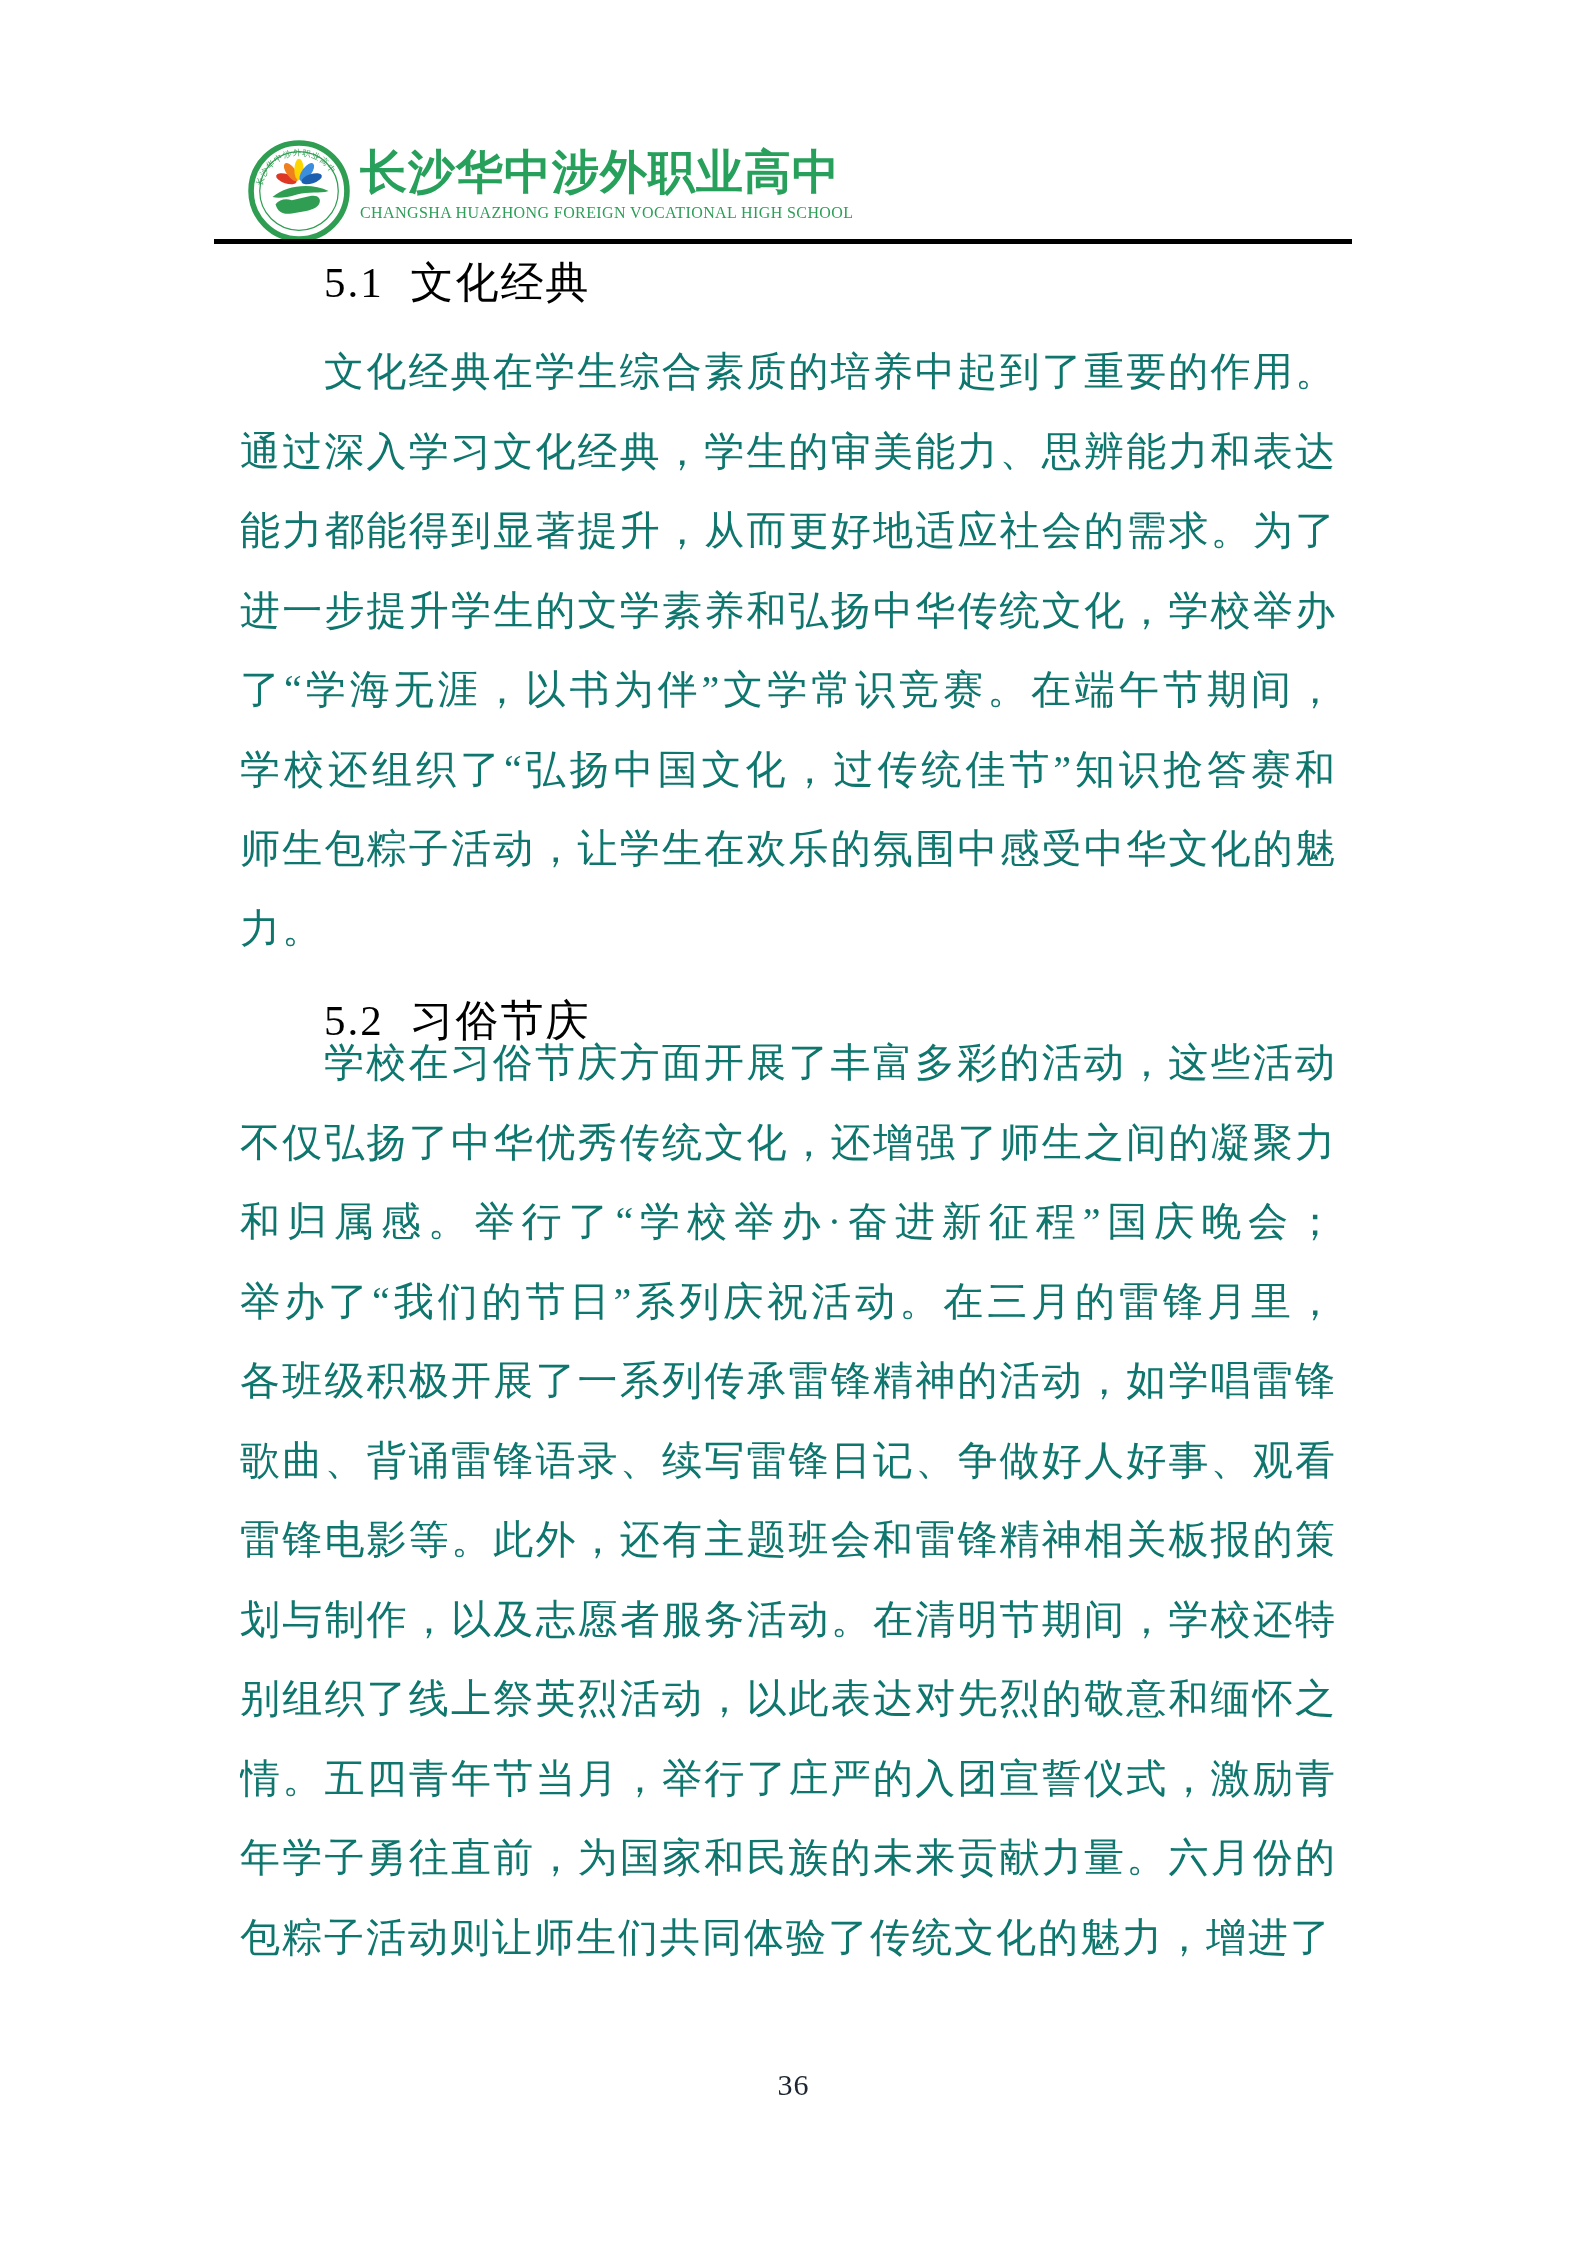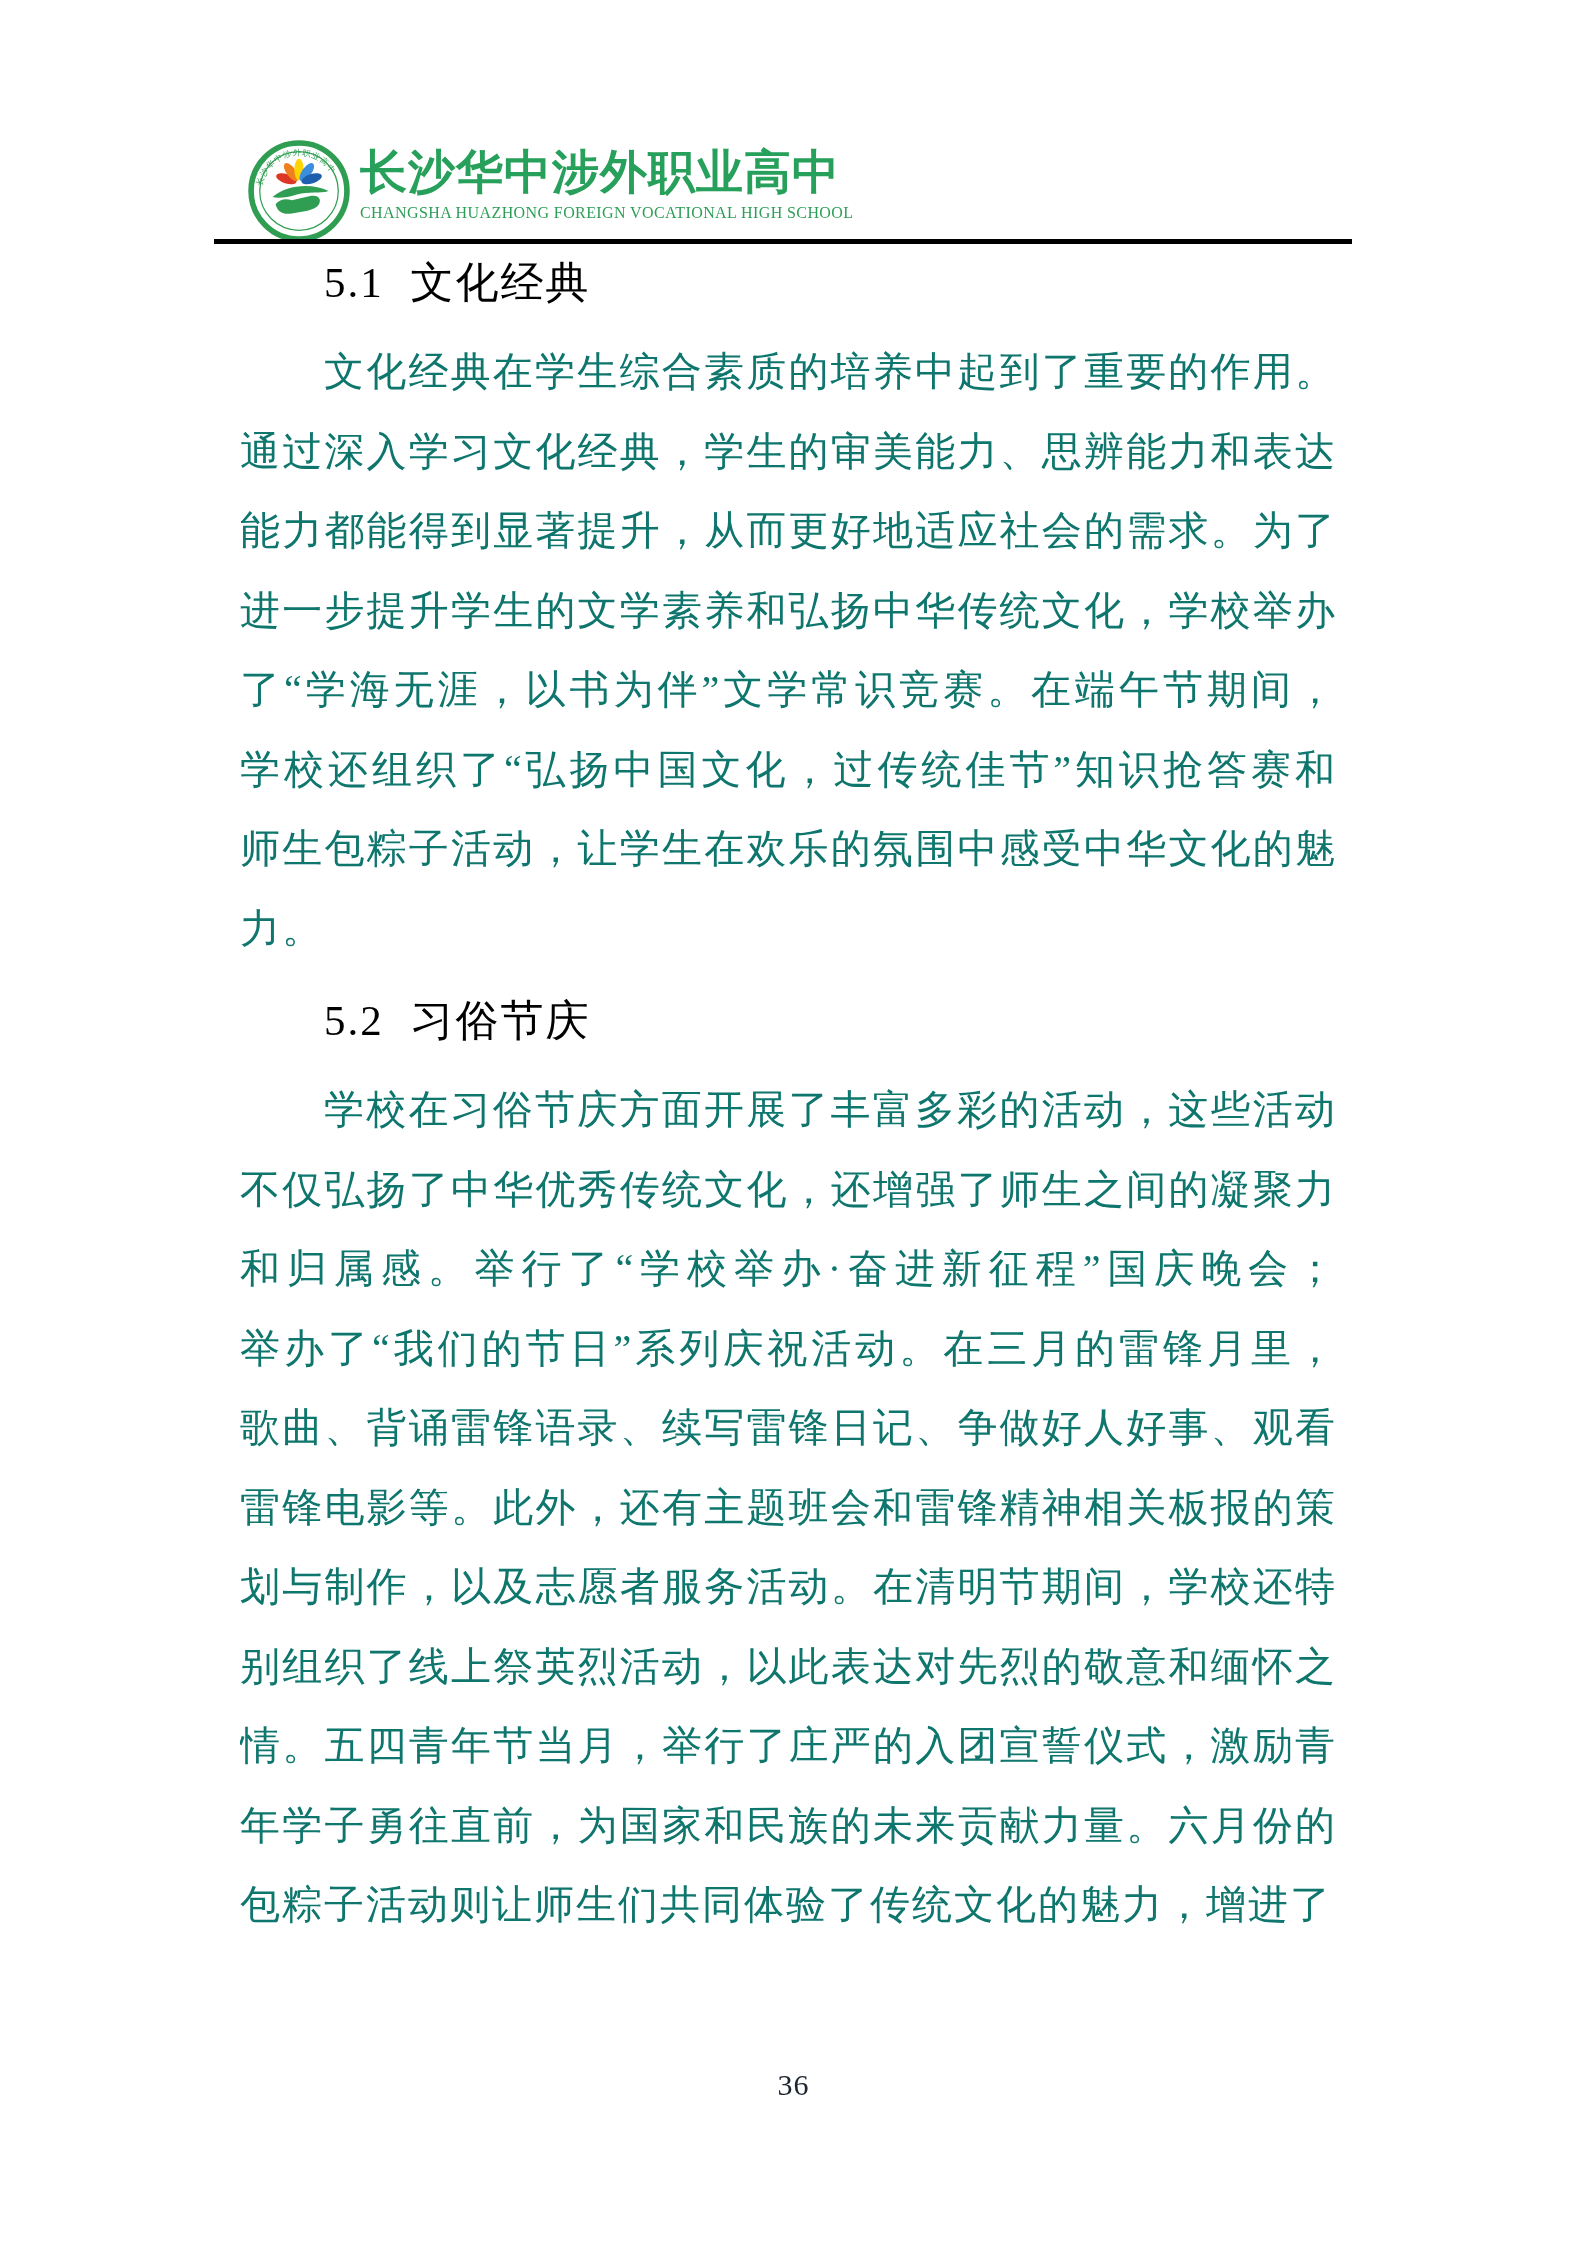--- a/index.html
+++ b/index.html
@@ -31,21 +31,21 @@
     color:#000000; letter-spacing:2px; word-spacing:14px; white-space:nowrap;
   }
   #sec1 { top:258px; }
   #sec2 { top:996px; }
 
   .para {
     position:absolute; left:240px; width:1097px;
     font-size:40px; color:#0f766e; letter-spacing:2px;
   }
   #p1 { top:332px; }
-  #p2 { top:1070px; }
+  #p2 { top:1023px; }
 
   .line {
     height:79.5px; line-height:79.5px; box-sizing:border-box;
     text-align:justify; text-align-last:justify;
     text-justify:inter-character; overflow:hidden;
   }
   .line.indent { padding-left:84px; }
   .line.flush { text-align-last:left; }
 
   .pageno {
@@ -97,20 +97,21 @@
     <div class="line flush">力。</div>
   </div>
 
   <h2 class="sec" id="sec2">5.2 习俗节庆</h2>
 
   <div class="para" id="p2">
     <div class="line indent">学校在习俗节庆方面开展了丰富多彩的活动，这些活动</div>
     <div class="line">不仅弘扬了中华优秀传统文化，还增强了师生之间的凝聚力</div>
     <div class="line">和归属感。举行了“学校举办·奋进新征程”国庆晚会；</div>
     <div class="line">举办了“我们的节日”系列庆祝活动。在三月的雷锋月里，</div>
+    <div class="line">各班级积极开展了一系列传承雷锋精神的活动，如学唱雷锋</div>
     <div class="line">歌曲、背诵雷锋语录、续写雷锋日记、争做好人好事、观看</div>
     <div class="line">雷锋电影等。此外，还有主题班会和雷锋精神相关板报的策</div>
     <div class="line">划与制作，以及志愿者服务活动。在清明节期间，学校还特</div>
     <div class="line">别组织了线上祭英烈活动，以此表达对先烈的敬意和缅怀之</div>
     <div class="line">情。五四青年节当月，举行了庄严的入团宣誓仪式，激励青</div>
     <div class="line">年学子勇往直前，为国家和民族的未来贡献力量。六月份的</div>
     <div class="line flush">包粽子活动则让师生们共同体验了传统文化的魅力，增进了</div>
   </div>
 
   <div class="pageno">36</div>

